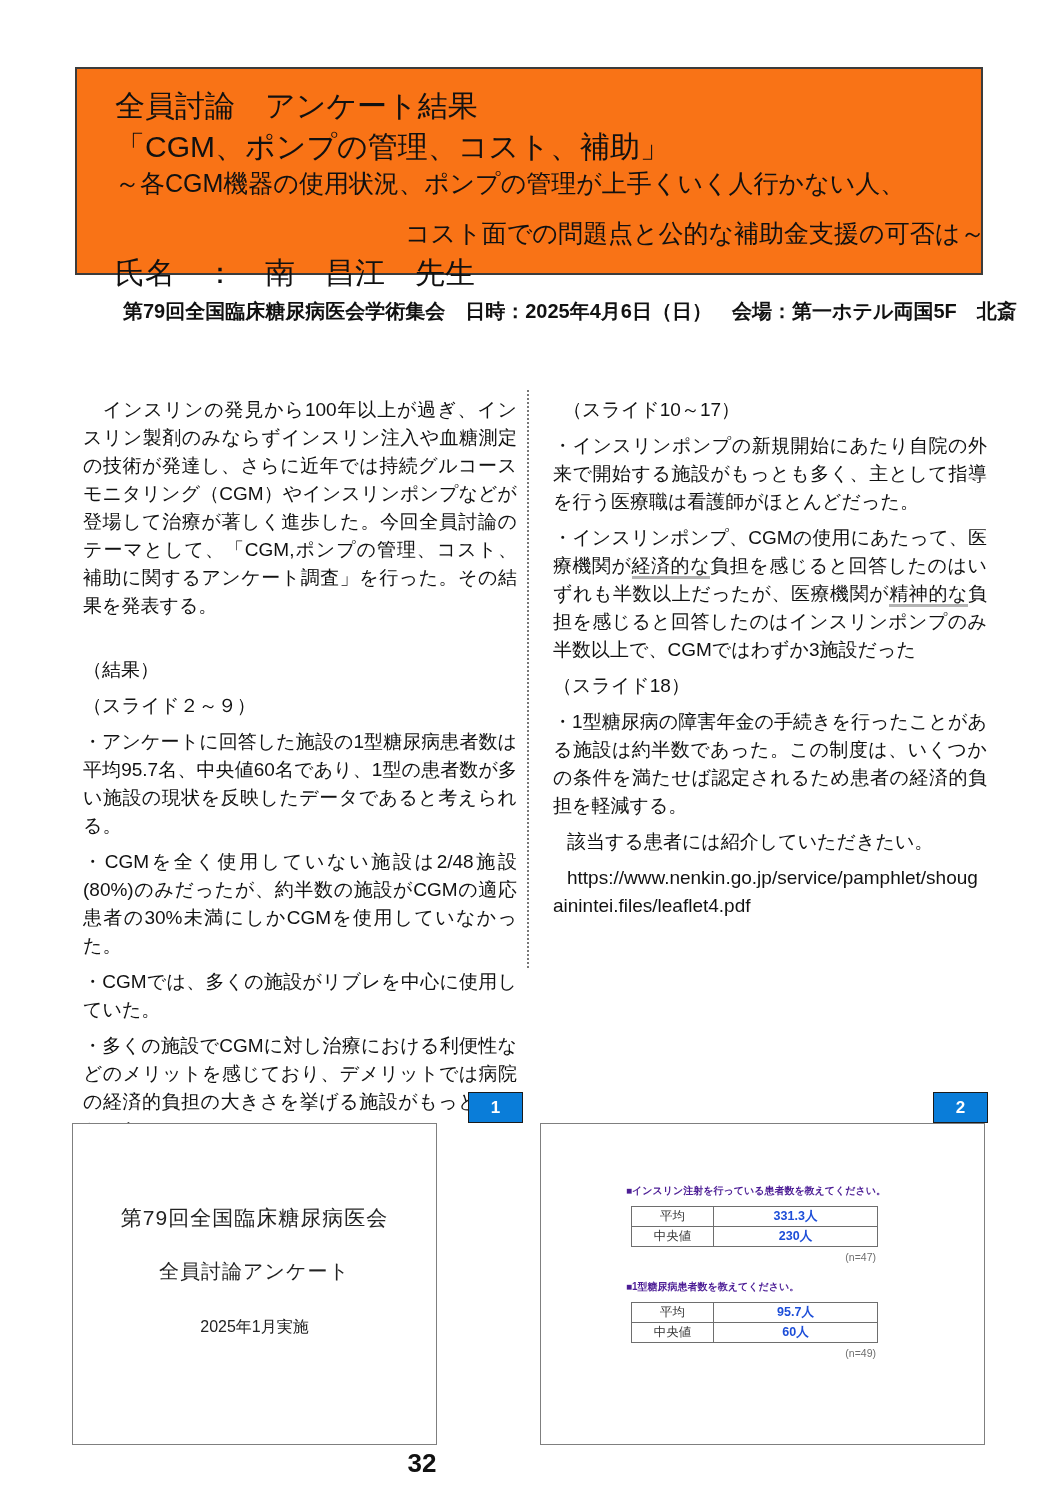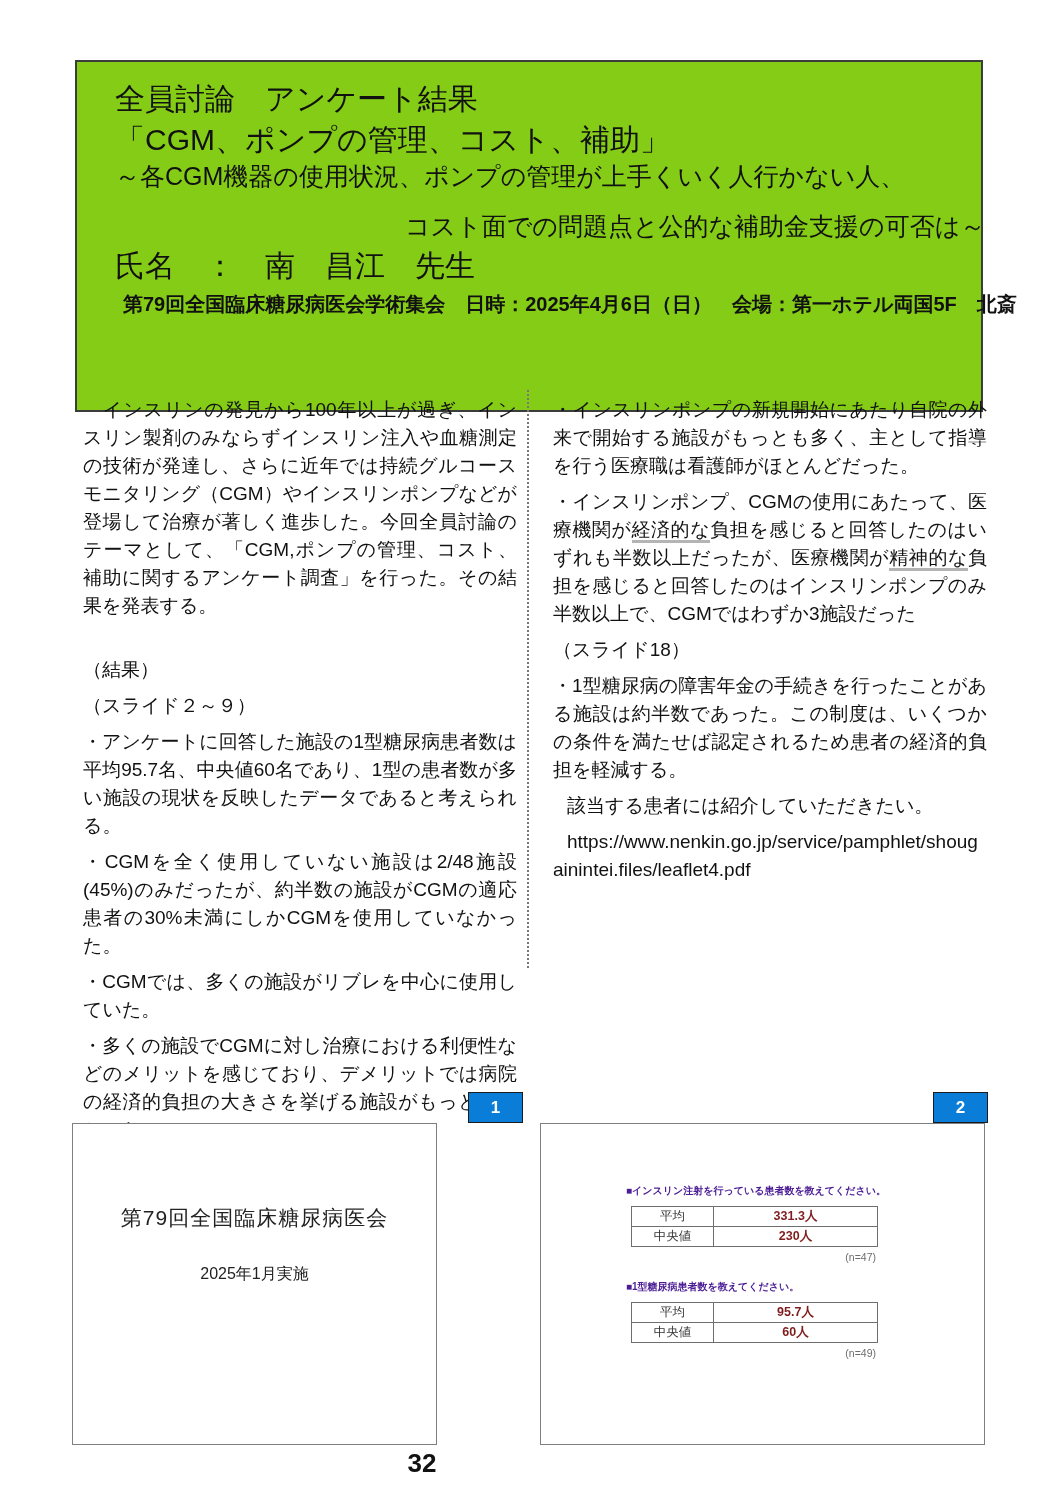--- a/index.html
+++ b/index.html
@@ -5,22 +5,22 @@
   * { box-sizing: border-box; }
   html, body { margin: 0; padding: 0; background: #ffffff; }
   .page {
     position: relative; width: 1058px; height: 1497px;
     background: #ffffff; color: #111;
     font-family: "Liberation Sans", sans-serif; overflow: hidden;
   }
 
   
   .header-box {
-    position: absolute; left: 75px; top: 60px; width: 908px; height: 352px;
-    background: #84cc16; border: 2px solid #3c3c3c;
+    position: absolute; left: 75px; top: 67px; width: 908px; height: 208px;
+    background: #f97316; border: 2px solid #3c3c3c;
     padding: 16px 20px 0 38px;
   }
   .h-title { font-size: 30px; line-height: 41px; white-space: nowrap; }
   .h-sub   { font-size: 25px; line-height: 33px; white-space: nowrap; }
   .h-sub2  { padding-left: 290px; margin-top: 17px; }
   .h-line  { font-size: 30px; line-height: 45px; white-space: nowrap; }
   .h-conf  { font-size: 20px; font-weight: bold; line-height: 32px; padding-left: 8px; white-space: nowrap; }
 
   
   .col { position: absolute; top: 388px; width: 450px; font-size: 19px; line-height: 28px; text-align: justify; }
@@ -57,21 +57,21 @@
   .s1-date  { margin-top: 32px; font-size: 16px; color: #222; }
 
   .s2-q { position: absolute; left: 85px; font-size: 10px; font-weight: bold; color: #4c1d95; white-space: nowrap; }
   .s2-q1 { top: 60px; }
   .s2-q2 { top: 156px; }
   .s2-table { position: absolute; left: 90px; width: 247px; border-collapse: collapse; }
   .s2-t1 { top: 82px; }
   .s2-t2 { top: 178px; }
   .s2-table td {
     border: 1px solid #6e6e6e; font-size: 12.5px; text-align: center;
-    height: 20px; padding: 0; color: #7f1d1d;
+    height: 20px; padding: 0; color: #1d4ed8;
   }
   .s2-table td.lbl { width: 82px; font-weight: normal; color: #333; }
   .s2-table td.val { font-weight: bold; }
   .s2-n { position: absolute; right: 108px; font-size: 10.5px; color: #6e6e6e; }
   .s2-n1 { top: 127px; }
   .s2-n2 { top: 223px; }
 
   .page-num {
     position: absolute; left: 0; top: 1448px; width: 844px;
     text-align: center; font-size: 26px; font-weight: bold; color: #111;
@@ -89,39 +89,41 @@
     <div class="h-sub h-sub2">コスト面での問題点と公的な補助金支援の可否は～</div>
     <div class="h-line">氏名　：　南　昌江　先生</div>
     <div class="h-conf">第79回全国臨床糖尿病医会学術集会　日時：2025年4月6日（日）　会場：第一ホテル両国5F　北斎</div>
   </div>
 
   <div class="col col-left">
     <p>　インスリンの発見から100年以上が過ぎ、インスリン製剤のみならずインスリン注入や血糖測定の技術が発達し、さらに近年では持続グルコースモニタリング（CGM）やインスリンポンプなどが登場して治療が著しく進歩した。今回全員討論のテーマとして、「CGM,ポンプの管理、コスト、補助に関するアンケート調査」を行った。その結果を発表する。</p>
     <p class="gap-above">（結果）</p>
     <p>（スライド２～９）</p>
     <p>・アンケートに回答した施設の1型糖尿病患者数は平均95.7名、中央値60名であり、1型の患者数が多い施設の現状を反映したデータであると考えられる。</p>
-    <p>・CGMを全く使用していない施設は2/48施設(45%)のみだったが、約半数の施設がCGMの適応患者の30%未満にしかCGMを使用していなかった。</p>
+    <p>・CGMを全く使用していない施設は2/48施設(80%)のみだったが、約半数の施設がCGMの適応患者の30%未満にしかCGMを使用していなかった。</p>
     <p>・CGMでは、多くの施設がリブレを中心に使用していた。</p>
     <p>・多くの施設でCGMに対し治療における利便性などのメリットを感じており、デメリットでは病院の経済的負担の大きさを挙げる施設がもっとも多かった。</p>
   </div>
 
   <div class="divider"></div>
 
   <div class="col col-right">
+    <p class="indent-sm">（スライド10～17）</p>
     <p>・インスリンポンプの新規開始にあたり自院の外来で開始する施設がもっとも多く、主として指導を行う医療職は看護師がほとんどだった。</p>
     <p><span>・インスリンポンプ、CGMの使用にあたって、医療機関が</span><span class="ul-gray">経済的な</span><span>負担を感じると回答したのはいずれも半数以上だったが、医療機関が</span><span class="ul-gray">精神的な</span><span>負担を感じると回答したのはインスリンポンプのみ半数以上で、CGMではわずか3施設だった</span></p>
     <p>（スライド18）</p>
     <p>・1型糖尿病の障害年金の手続きを行ったことがある施設は約半数であった。この制度は、いくつかの条件を満たせば認定されるため患者の経済的負担を軽減する。</p>
     <p class="indent-md">該当する患者には紹介していただきたい。</p>
     <p class="indent-md url-line">https://www.nenkin.go.jp/service/pamphlet/shougainintei.files/leaflet4.pdf</p>
   </div>
 
   <div class="slide-badge badge-1">1</div>
   <div class="slide-box slide-1">
     <div class="s1-title">第79回全国臨床糖尿病医会</div>
+    <div class="s1-sub">全員討論アンケート</div>
     <div class="s1-date">2025年1月実施</div>
   </div>
 
   <div class="slide-badge badge-2">2</div>
   <div class="slide-box slide-2">
     <div class="s2-q s2-q1">■インスリン注射を行っている患者数を教えてください。</div>
     <table class="s2-table s2-t1">
       <tbody>
           <tr>
         <td class="lbl">平均</td>

